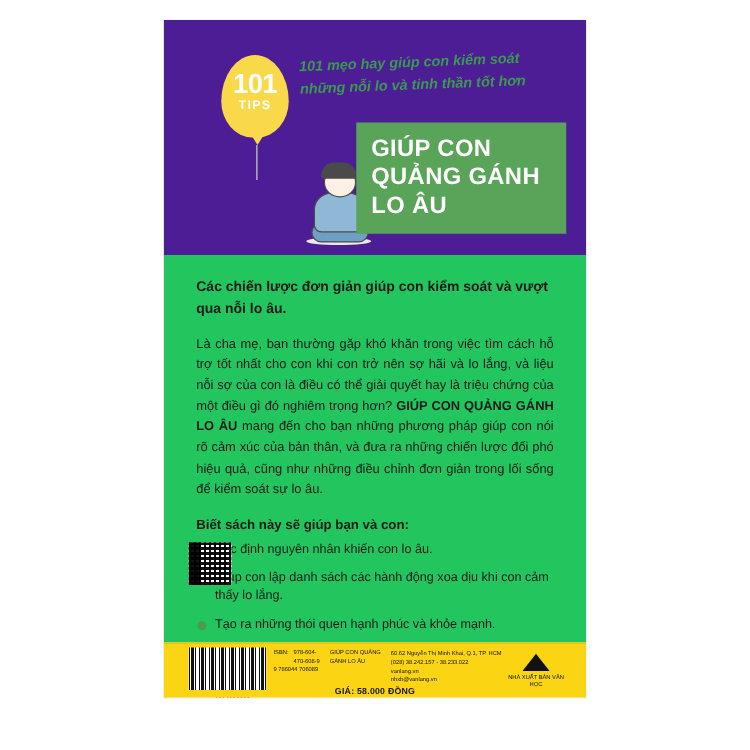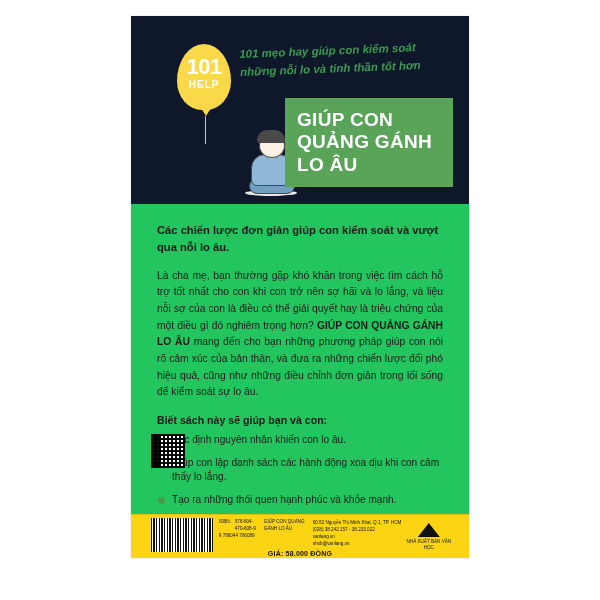--- a/index.html
+++ b/index.html
@@ -27,21 +27,21 @@
     height: 542px;
     background: #ffffff;
     box-shadow: 0 0 1px rgba(0,0,0,0.25);
     overflow: hidden;
   }
 
   
   .top {
     position: relative;
     height: 188px;
-    background: #0f172a;
+    background: #4c1d95;
   }
 
   .balloon {
     position: absolute;
     left: 46px;
     top: 28px;
     width: 54px;
     height: 66px;
     background: #f9d94a;
     border-radius: 50% 50% 46% 46% / 56% 56% 44% 44%;
@@ -283,21 +283,21 @@
 
 <div class="page">
   <div class="book">
 
     <div class="top">
       <div class="balloon"></div>
       <div class="balloon-knot"></div>
       <div class="balloon-string"></div>
       <div class="tips-text">
         <span class="tips-101">101</span>
-        <span class="tips-word">HELP</span>
+        <span class="tips-word">TIPS</span>
       </div>
 
       <div class="headline">101 mẹo hay giúp con kiểm soát những nỗi lo và tinh thần tốt hơn</div>
 
 
       <div class="kid">
         <div class="shadow"></div>
         <div class="leg"></div>
         <div class="body"></div>
         <div class="head"></div>

